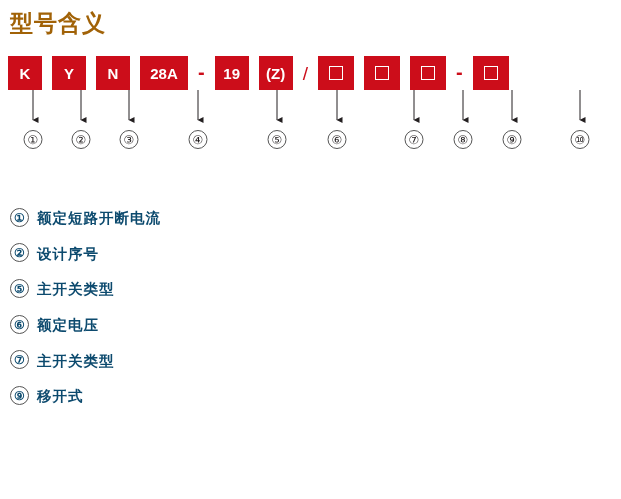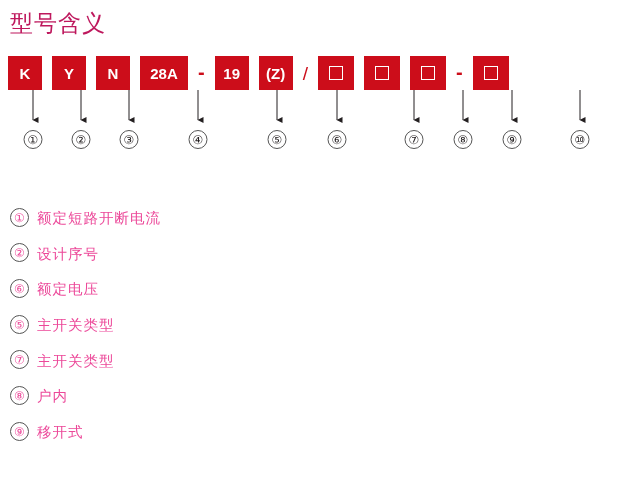--- a/index.html
+++ b/index.html
@@ -18,22 +18,22 @@
   .page {
     position: relative;
     width: 621px;
     height: 499px;
   }
   .title {
     position: absolute;
     left: 10px;
     top: 8px;
     font-size: 23px;
-    font-weight: normal;
-    color: #be185d;
+    font-weight: bold;
+    color: #a16207;
     letter-spacing: 1px;
     white-space: nowrap;
   }
 
   
   .code-row {
     position: absolute;
     left: 8px;
     top: 55px;
     height: 36px;
@@ -116,22 +116,23 @@
   
   .legend {
     position: absolute;
     left: 10px;
     top: 200px;
     width: 560px;
   }
   .legend-item {
     font-size: 14.5px;
     line-height: 35px;
-    color: #ec4899;
+    color: #0c4a6e;
     white-space: nowrap;
+    font-weight: bold;
   }
   .legend-item .marker {
     display: inline-block;
     width: 19px;
     height: 19px;
     border: 1px solid #555555;
     border-radius: 50%;
     font-size: 12px;
     line-height: 19px;
     text-align: center;
@@ -206,20 +207,19 @@
       <div class="num-circle" style="left: 337px;">⑥</div>
       <div class="num-circle" style="left: 414px;">⑦</div>
       <div class="num-circle" style="left: 463px;">⑧</div>
       <div class="num-circle" style="left: 512px;">⑨</div>
       <div class="num-circle" style="left: 580px;">⑩</div>
     </div>
 
   <div class="legend">
       <div class="legend-item"><span class="marker">①</span><span class="ltext">额定短路开断电流</span></div>
       <div class="legend-item"><span class="marker">②</span><span class="ltext">设计序号</span></div>
+      <div class="legend-item"><span class="marker">⑤</span><span class="ltext">主开关类型</span></div>
       <div class="legend-item"><span class="marker">⑥</span><span class="ltext">额定电压</span></div>
-      <div class="legend-item"><span class="marker">⑤</span><span class="ltext">主开关类型</span></div>
       <div class="legend-item"><span class="marker">⑦</span><span class="ltext">主开关类型</span></div>
-      <div class="legend-item"><span class="marker">⑧</span><span class="ltext">户内</span></div>
       <div class="legend-item"><span class="marker">⑨</span><span class="ltext">移开式</span></div>
     </div>
 
 </div>
 
 </body></html>

